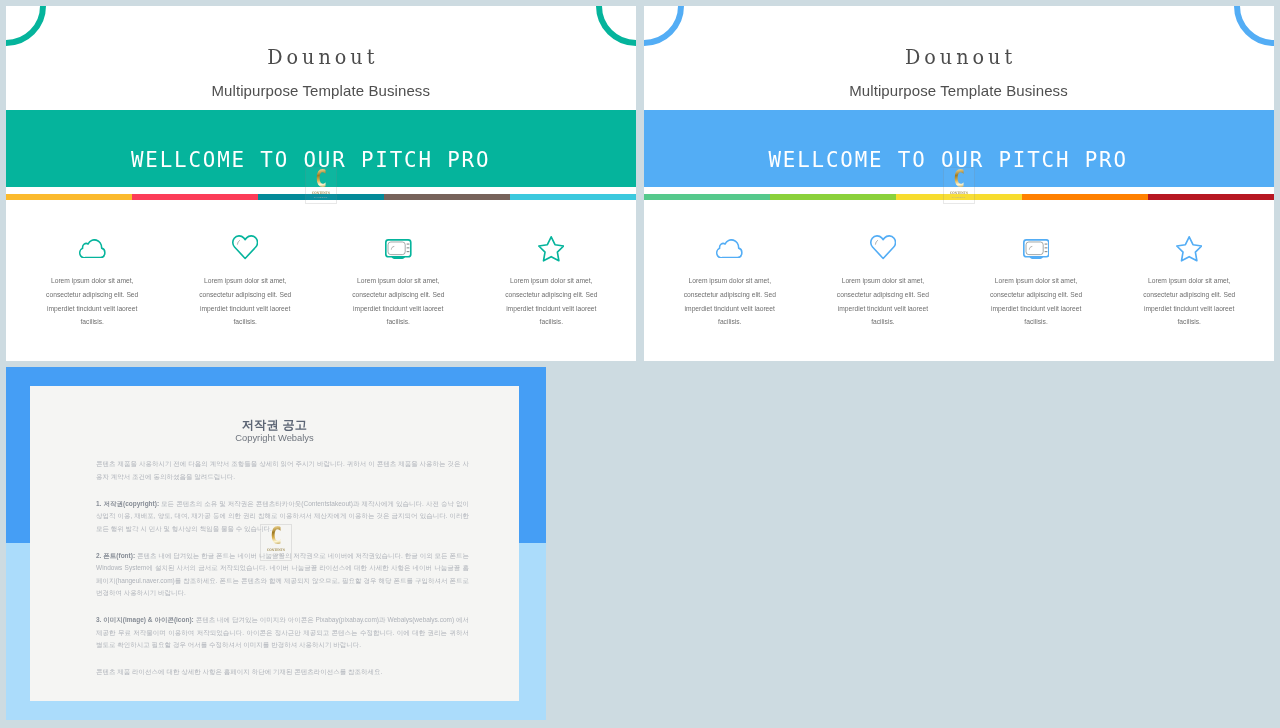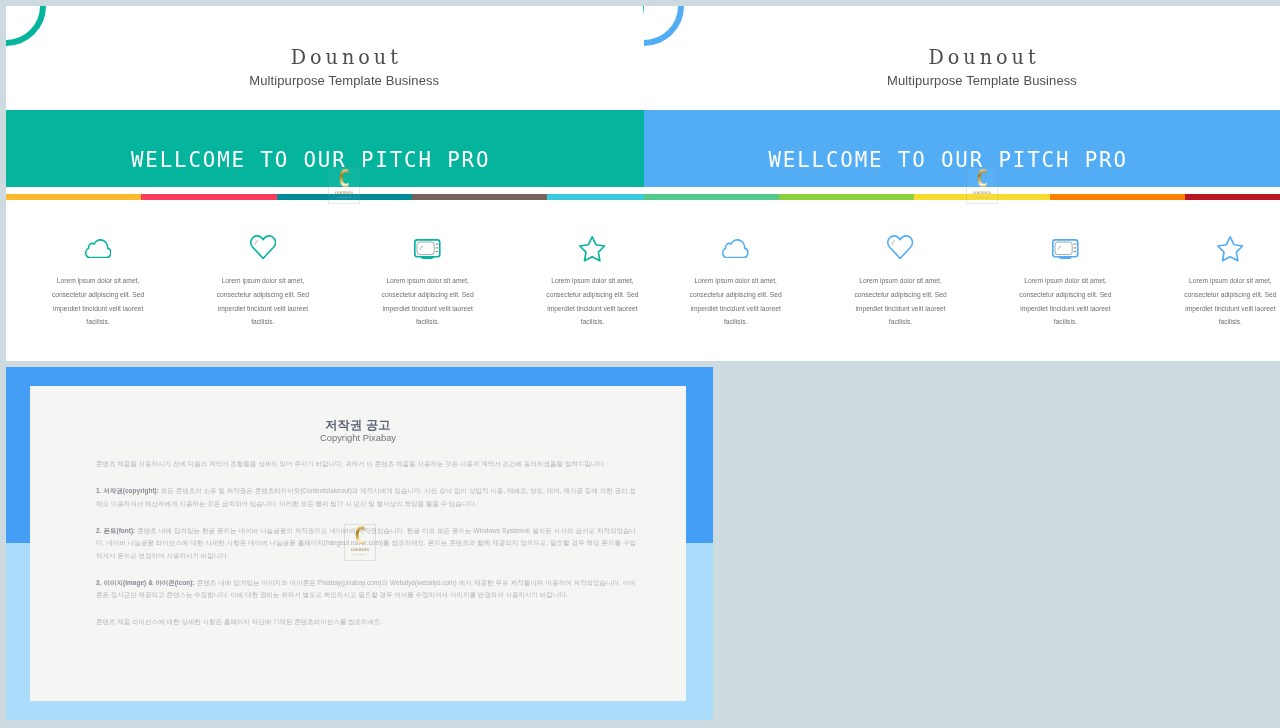--- a/index.html
+++ b/index.html
@@ -1,35 +1,35 @@
 <!DOCTYPE html>
 <html><head>
 <meta charset="utf-8">
 <title>Dounout</title>
 <style>
   html,body{margin:0;padding:0;}
   body{width:1280px;height:728px;overflow:hidden;background:#cddbe1;
        font-family:"Liberation Sans",sans-serif;-webkit-font-smoothing:antialiased;}
   .page{position:relative;width:1280px;height:728px;}
-  .slide{position:absolute;background:#fff;overflow:hidden;padding-left:47px;}
+  .slide{position:absolute;background:#fff;overflow:hidden;}
   #slide1{left:6px;top:6px;width:629.5px;height:355px;}
   #slide2{left:643.5px;top:6px;width:630px;height:355px;}
-  #slide3{left:6px;top:367px;width:660px;height:353px;background:#459ef5;}
+  #slide3{left:6px;top:367px;width:540px;height:353px;background:#459ef5;}
 
   
   .ring{position:absolute;border-radius:50%;border-style:solid;box-sizing:border-box;}
   .ring-tl{left:-40px;top:-40px;width:80px;height:80px;border-width:6.5px;}
   .ring-tr{right:-40px;top:-40px;width:80px;height:80px;border-width:6.5px;}
 
   .brand{position:absolute;left:0;right:0;top:40px;text-align:center;}
   .brand-title{font-family:"DejaVu Serif Condensed","DejaVu Serif",serif;font-size:21.3px;
        font-weight:400;letter-spacing:4px;color:#4b4b4b;line-height:22px;
        text-indent:4px;}
-  .brand-sub{font-family:"Liberation Sans",sans-serif;font-size:13px;color:#4f4f4f;
-       line-height:14px;margin-top:6px;letter-spacing:.1px;}
+  .brand-sub{font-family:"Liberation Sans",sans-serif;font-size:15px;color:#4f4f4f;
+       line-height:14px;margin-top:16px;letter-spacing:.1px;}
 
   .band{position:absolute;left:0;right:0;top:104px;height:77px;}
   .band-title{position:absolute;left:125px;top:38px;
       font-family:"DejaVu Sans Mono",monospace;font-size:20.8px;color:#fff;letter-spacing:1.85px;
       font-weight:400;line-height:24px;white-space:nowrap;}
   .stripe{position:absolute;left:0;right:0;top:187.5px;height:6.5px;display:flex;}
   .stripe > i{flex:1 1 0;display:block;}
 
   .features{position:absolute;left:9.7px;right:7.7px;top:194px;bottom:0;display:flex;}
   .feature{flex:1 1 0;text-align:center;position:relative;}
@@ -194,21 +194,21 @@
         <div class="c">C</div>
         <div class="t1">CONTENTS</div>
         <div class="t2">TAKEOUT</div>
       </div>
     </div>
 
   <div class="slide" id="slide3">
     <div class="s3-lower"></div>
     <div class="s3-card">
       <div class="s3-title">저작권 공고</div>
-      <div class="s3-sub">Copyright Pixabay</div>
+      <div class="s3-sub">Copyright Webalys</div>
       <div class="s3-body">
         <p>콘텐츠 제품을 사용하시기 전에 다음의 계약서 조항들을 상세히 읽어 주시기 바랍니다. 귀하서 이 콘텐츠 제품을 사용하는 것은 사용자 계약서 조건에 동의하셨음을 알려드립니다.</p>
         <p><b>1. 저작권(copyright):</b><span> 모든 콘텐츠의 소유 및 저작권은 콘텐츠타카아웃(Contentstakeout)과 제작사에게 있습니다. 사전 승낙 없이 상업적 이용, 재배포, 양도, 대여, 재가공 등에 의한 권리 침해로 이용하셔서 제산자에게 이용하는 것은 금지되어 있습니다. 이러한 모든 행위 발각 시 민사 및 형사상의 책임을 물을 수 있습니다.</span></p>
         <p><b>2. 폰트(font):</b><span> 콘텐츠 내에 담겨있는 한글 폰트는 네이버 나눔글꼴의 저작권으로 네이버에 저작권있습니다. 한글 이외 모든 폰트는 Windows System에 설치된 사서의 금서로 저작되었습니다. 네이버 나눔글꼴 라이선스에 대한 사세한 사항은 네이버 나눔글꼴 홈페이지(hangeul.naver.com)를 참조하세요. 폰트는 콘텐츠와 함께 제공되지 않으므로, 필요할 경우 해당 폰트를 구입하셔서 폰트로 변경하여 사용하시기 바랍니다.</span></p>
         <p><b>3. 이미지(image) &amp; 아이콘(icon):</b><span> 콘텐츠 내에 담겨있는 이미지와 아이콘은 Pixabay(pixabay.com)과 Webalys(webalys.com) 에서 제공한 무료 저작물이며 이용하여 저작되었습니다. 아이콘은 정사근만 제공되고 콘텐스는 수정합니다. 이에 대한 권리는 귀하서 별도로 확인하시고 필요할 경우 어서를 수정하셔서 이미지를 반경하셔 사용하시기 바랍니다.</span></p>
         <p>콘텐츠 제품 라이선스에 대한 상세한 사항은 홈페이지 하단에 기재된 콘텐츠라이선스를 참조하세요.</p>
       </div>
     </div>
     <div class="wm" style="left:50%;top:157px;">
       <div class="c">C</div>

